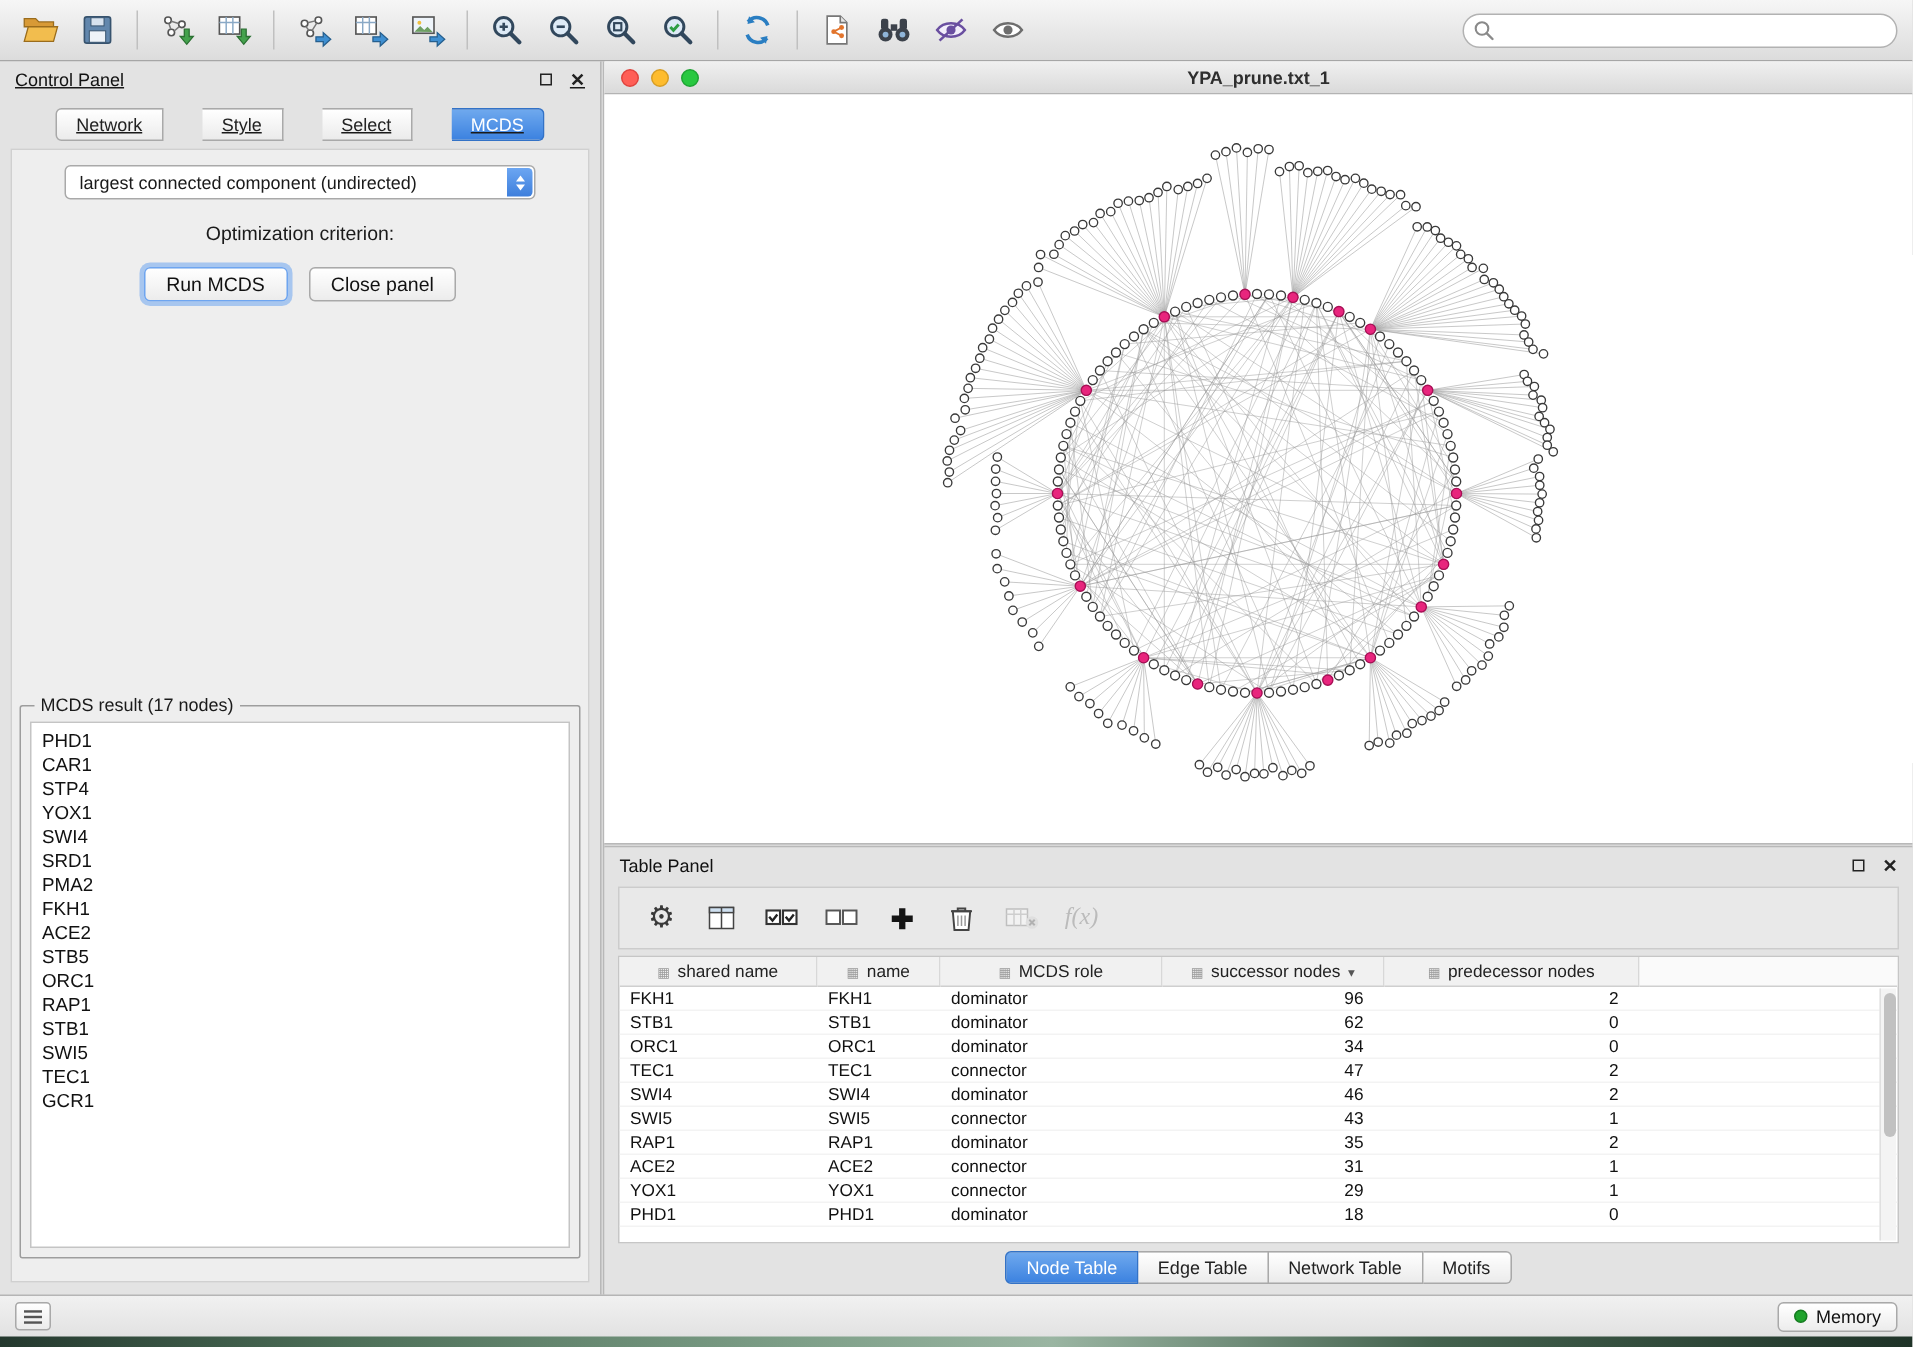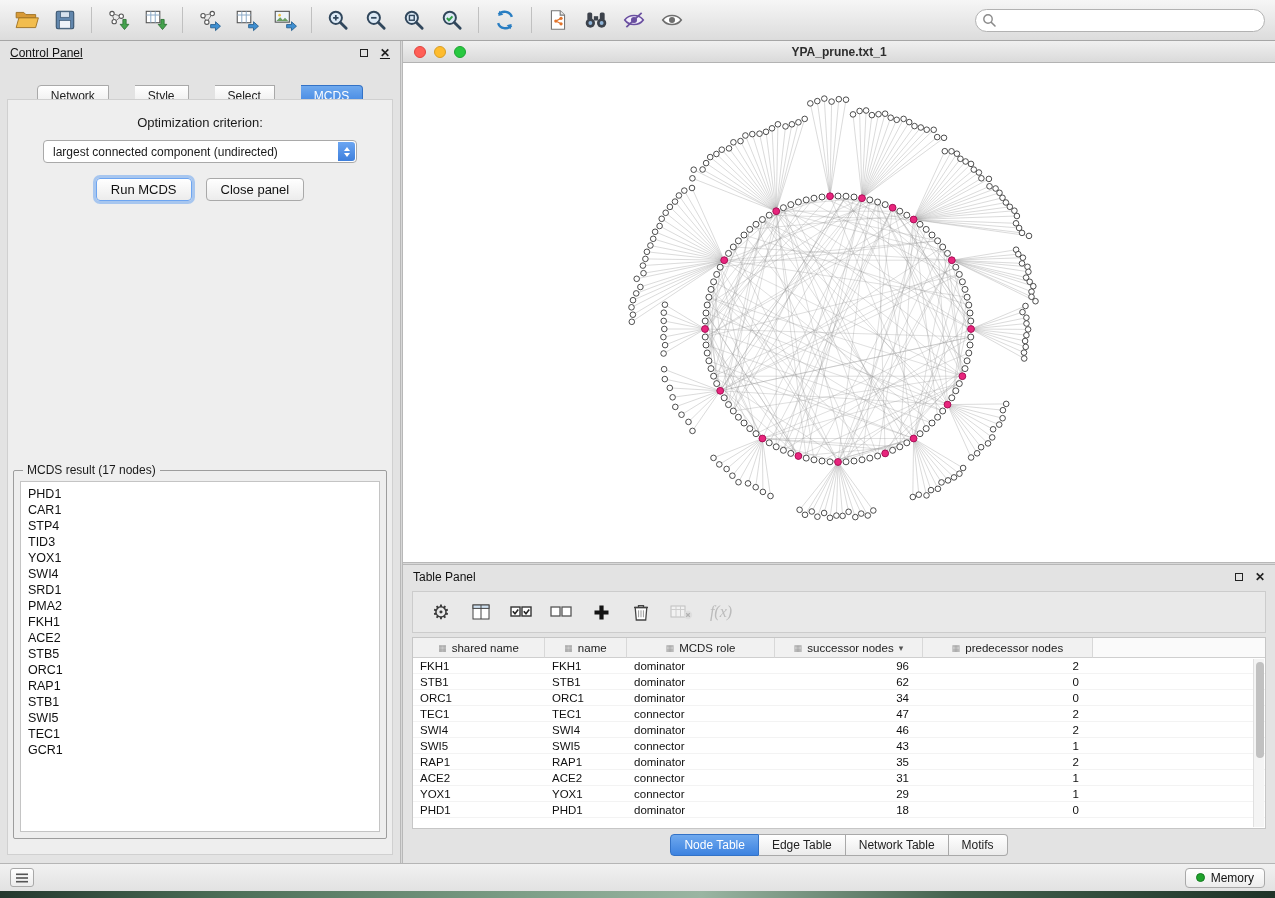--- a/index.html
+++ b/index.html
@@ -25,21 +25,21 @@
   .close-glyph{font-size:12px;font-weight:bold;color:#222;line-height:1;}
 
   .seg{font-size:12px;padding:3px 13px;background:linear-gradient(#ffffff,#ebebeb);border:1px solid #a9a9a9;border-left:none;color:#222;cursor:default;white-space:nowrap;}
   .seg:first-child{border-left:1px solid #a9a9a9;border-radius:4px 0 0 4px;}
   .seg:last-child{border-radius:0 4px 4px 0;}
   .seg.active{background:linear-gradient(#6fa9ee,#3c82e0);color:#fff;border-color:#3372c6;}
 
   
   #control-panel{position:absolute;left:0;top:41px;width:400px;height:822px;background:#e3e3e3;text-decoration:underline;}
   #v-splitter{position:absolute;left:400px;top:41px;width:3px;height:822px;background:#d8d8d8;border-left:1px solid #b8b8b8;border-right:1px solid #b8b8b8;}
-  #cp-tabs{display:flex;justify-content:center;margin-top:20px;gap:26px;}
+  #cp-tabs{display:flex;justify-content:center;margin-top:7px;gap:26px;}
   #cp-body{position:absolute;left:7px;right:7px;top:58px;bottom:8px;background:#eeeeee;border:1px solid #d0d0d0;}
   #opt-label{text-align:center;margin-top:15px;font-size:13px;}
   #dropdown{position:relative;margin:10px auto 0;width:314px;height:23px;background:#fff;border:1px solid #a9a9a9;border-radius:4px;font-size:12px;display:flex;align-items:center;padding:0 24px 0 9px;white-space:nowrap;}
   #dropdown .stepper{position:absolute;right:1px;top:1px;bottom:1px;width:17px;border-radius:0 3px 3px 0;background:linear-gradient(#6ca6f2,#3e7fdc);display:flex;flex-direction:column;align-items:center;justify-content:center;gap:2px;}
   .tri-up{width:0;height:0;border-left:3.5px solid transparent;border-right:3.5px solid transparent;border-bottom:4px solid #fff;}
   .tri-down{width:0;height:0;border-left:3.5px solid transparent;border-right:3.5px solid transparent;border-top:4px solid #fff;}
   #cp-buttons{display:flex;justify-content:center;gap:14px;margin-top:15px;}
   .mac-btn{font-size:13px;padding:3px 14px;background:linear-gradient(#ffffff,#ececec);border:1px solid #a9a9a9;border-radius:4px;color:#111;cursor:default;}
   .mac-btn.focused{box-shadow:0 0 0 3px rgba(110,165,240,.55);border-color:#6ea5f0;}
   #mcds-group{position:absolute;left:5px;right:5px;top:370px;bottom:15px;border:1px solid #9d9d9d;border-radius:2px;}
@@ -251,39 +251,38 @@
         <span class="close-glyph">✕</span>
       </span>
     </div>
     <div id="cp-tabs">
         <div class="seg">Network</div>
         <div class="seg">Style</div>
         <div class="seg">Select</div>
         <div class="seg active">MCDS</div>
       </div>
     <div id="cp-body">
-      <div id="opt-label">Optimization criterion:</div>
       <div id="dropdown">
         <span>largest connected component (undirected)</span>
         <span class="stepper">
             <span class="tri-up"></span>
             <span class="tri-down"></span>
           </span>
       </div>
+      <div id="opt-label">Optimization criterion:</div>
       <div id="cp-buttons">
         <button class="mac-btn focused">Run MCDS</button>
         <button class="mac-btn">Close panel</button>
       </div>
       <div id="mcds-group">
         <span id="mcds-legend">MCDS result (17 nodes)</span>
         <div id="mcds-list">
             <div class="mcds-item">PHD1</div>
             <div class="mcds-item">CAR1</div>
             <div class="mcds-item">STP4</div>
-            <div class="mcds-item">TID3</div>
             <div class="mcds-item">YOX1</div>
             <div class="mcds-item">SWI4</div>
             <div class="mcds-item">SRD1</div>
             <div class="mcds-item">PMA2</div>
             <div class="mcds-item">FKH1</div>
             <div class="mcds-item">ACE2</div>
             <div class="mcds-item">STB5</div>
             <div class="mcds-item">ORC1</div>
             <div class="mcds-item">RAP1</div>
             <div class="mcds-item">STB1</div>

